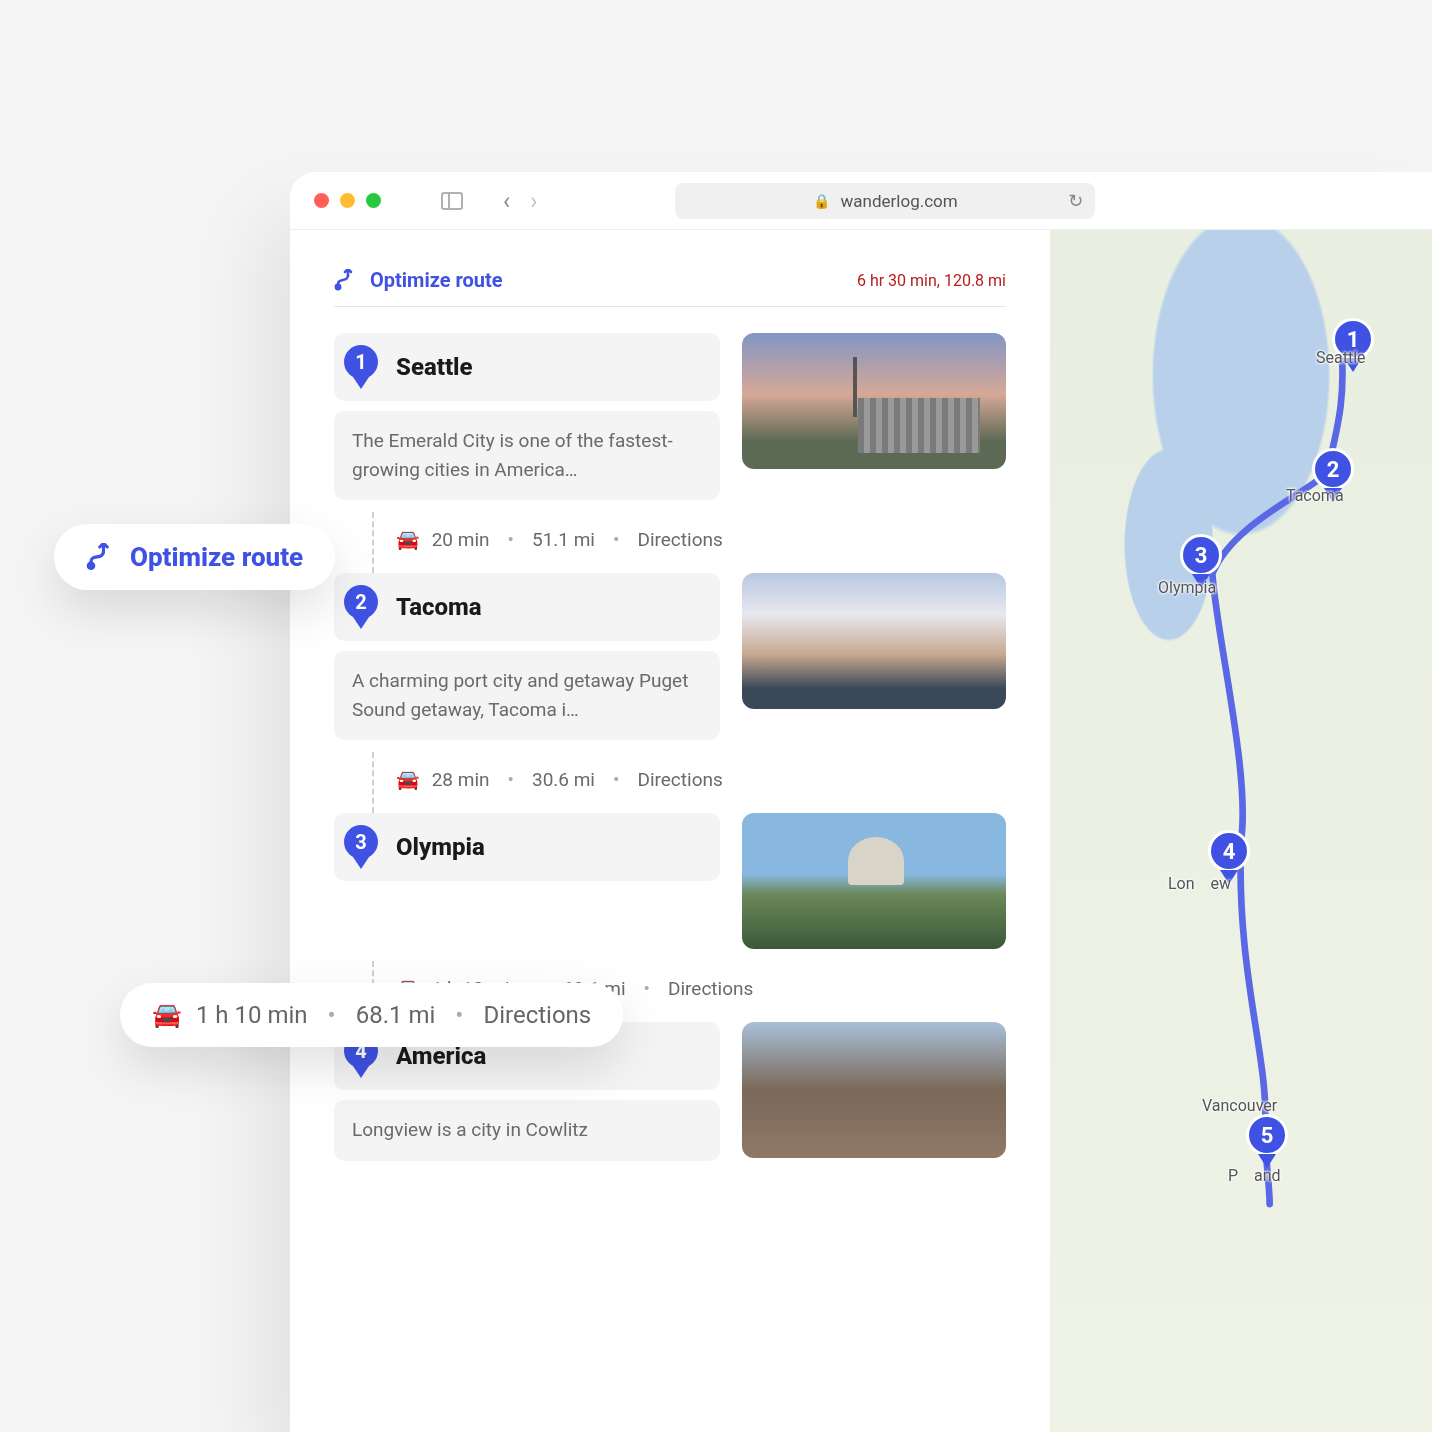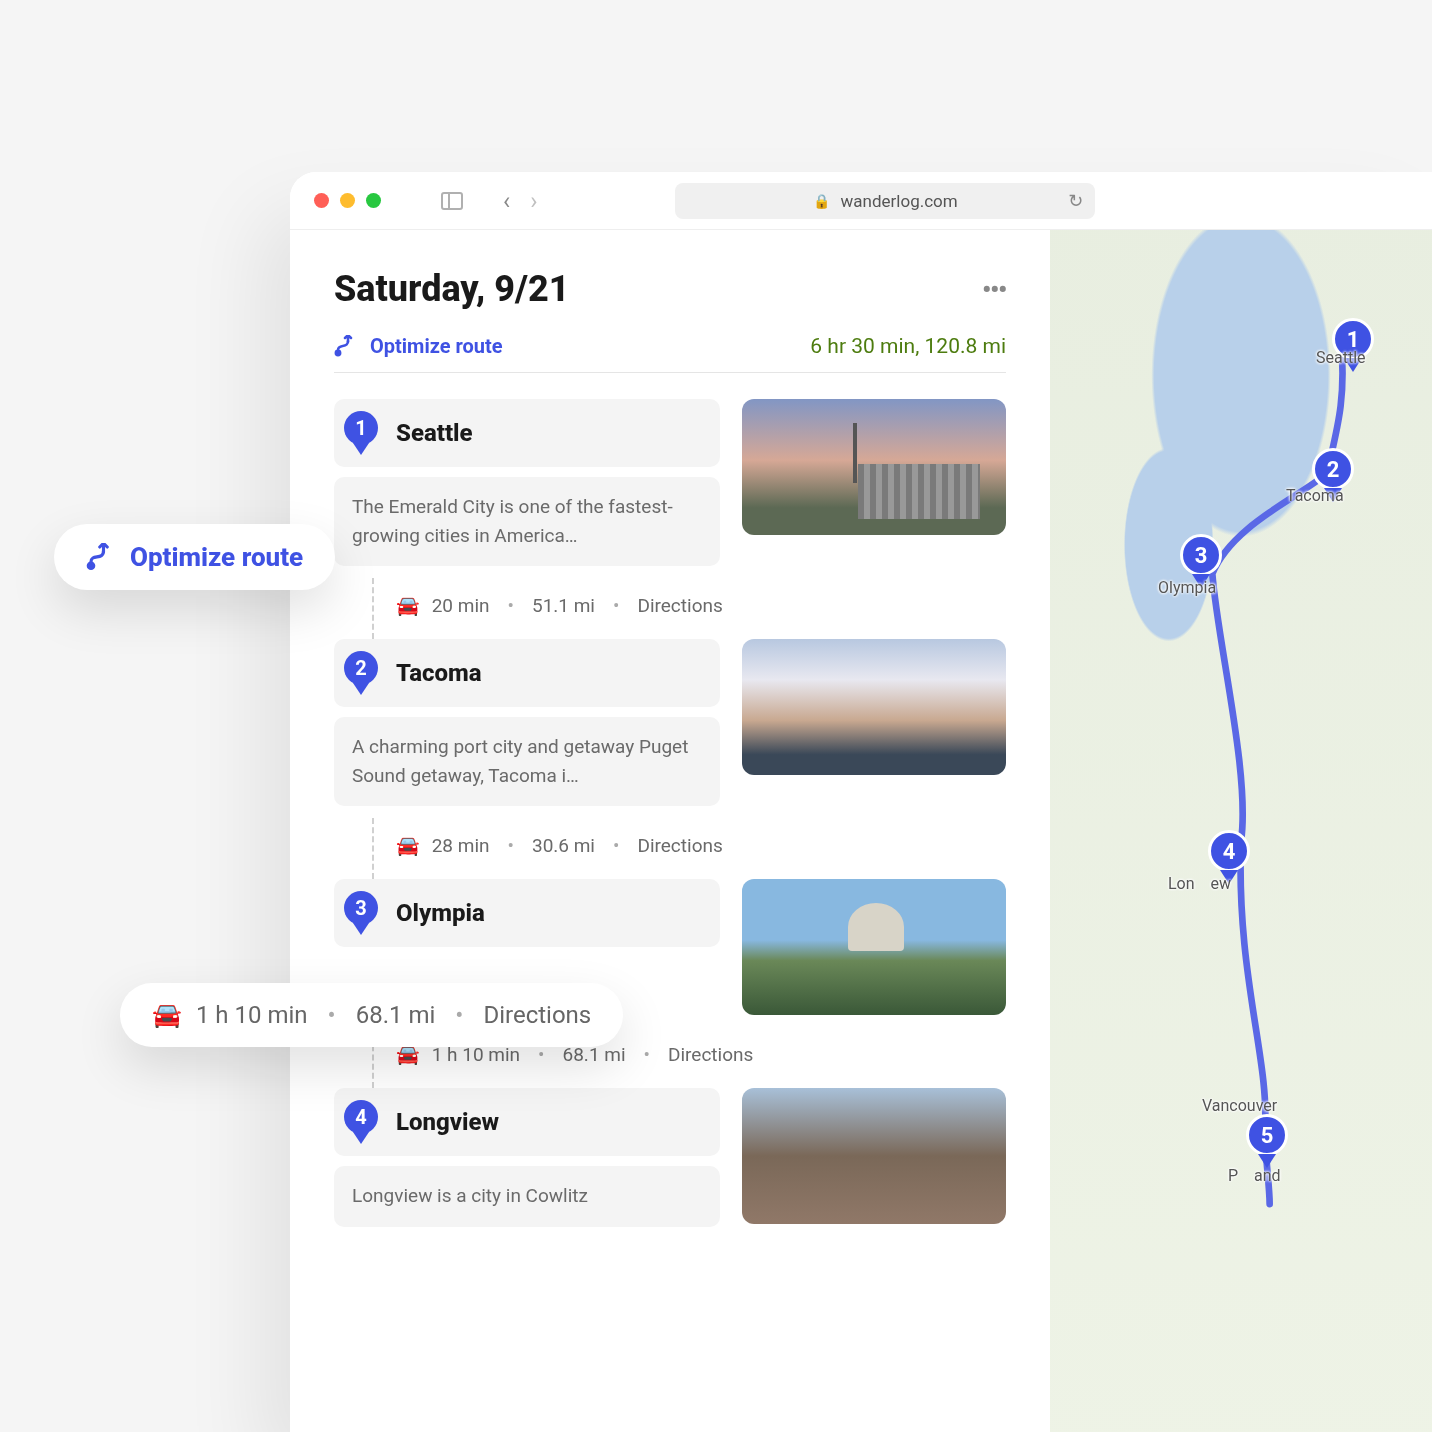--- a/index.html
+++ b/index.html
@@ -106,21 +106,21 @@
     justify-content: space-between;
     align-items: center;
     padding-bottom: 14px;
     border-bottom: 1px solid #e5e5e5;
     margin-bottom: 26px;
   }
   .optimize-link {
     display: flex; align-items: center; gap: 12px;
     color: #3f52e3; font-weight: 700; font-size: 20px;
   }
-  .route-total { color: #4d7c0f; font-size: 21px; }
+  .route-total { color: #b91c1c; font-size: 16px; }
 
   
   .stop {
     display: flex;
     gap: 22px;
     margin-bottom: 12px;
   }
   .stop-main { flex: 1; min-width: 0; }
   .stop-title-row {
     display: flex; align-items: center; gap: 18px;
@@ -297,24 +297,20 @@
       <span class="lock-icon">🔒</span>
       <span>wanderlog.com</span>
       <span class="reload-icon">↻</span>
     </div>
   </div>
 
   <div class="content-area">
 
     <div class="itinerary-panel">
 
-      <div class="day-header">
-        <div class="day-title">Saturday, 9/21</div>
-        <div class="more-dots">•••</div>
-      </div>
 
       <div class="route-summary">
         <div class="optimize-link">
           <span class="route-icon">
             <svg width="24" height="22" viewBox="0 0 24 22" fill="none" stroke="#3f52e3" stroke-width="2.5" stroke-linecap="round" stroke-linejoin="round">
               <circle cx="4" cy="18" r="2.2" fill="#3f52e3"></circle>
               <path d="M4 15 C4 8, 14 14, 14 6"></path>
               <path d="M11 3 L14 0 L17 3 M14 0 L14 7"></path>
             </svg>
           </span>
@@ -391,21 +387,21 @@
         <span class="directions-link">Directions</span>
       </div>
 
       <div class="stop">
         <div class="stop-main">
           <div class="stop-title-row">
             <div class="pin">
               <div class="pin-circle">4</div>
               <div class="pin-tail"></div>
             </div>
-            <div class="stop-name">Longview</div>
+            <div class="stop-name">America</div>
           </div>
           <div class="stop-desc">Longview is a city in Cowlitz</div>
         </div>
         <div class="stop-thumb th-longview"></div>
       </div>
 
     </div>
 
     <div class="map-panel">
       <div class="map-bg"></div>

